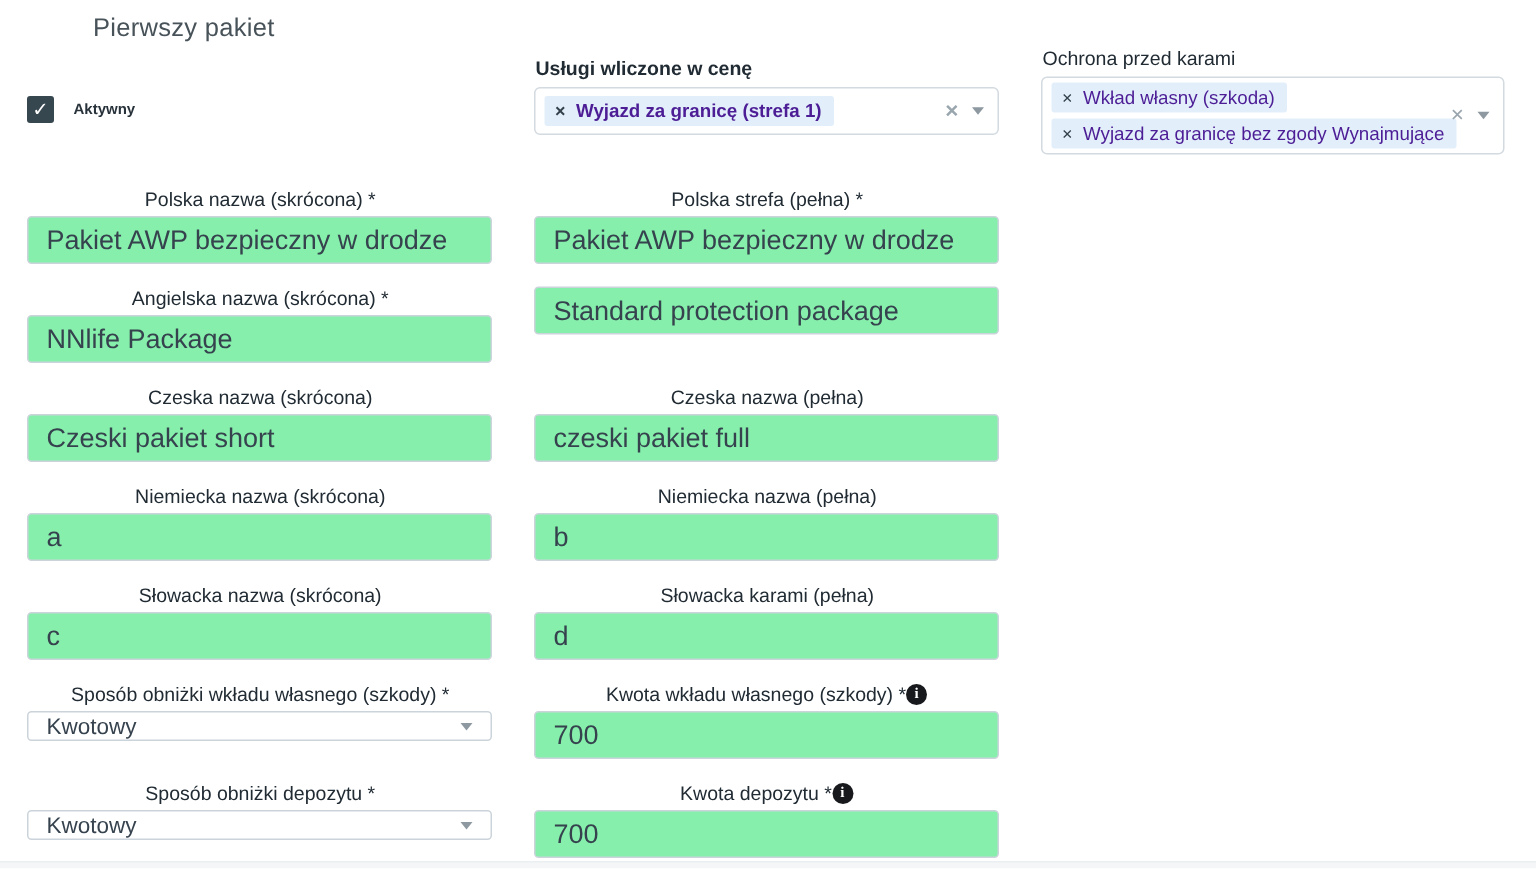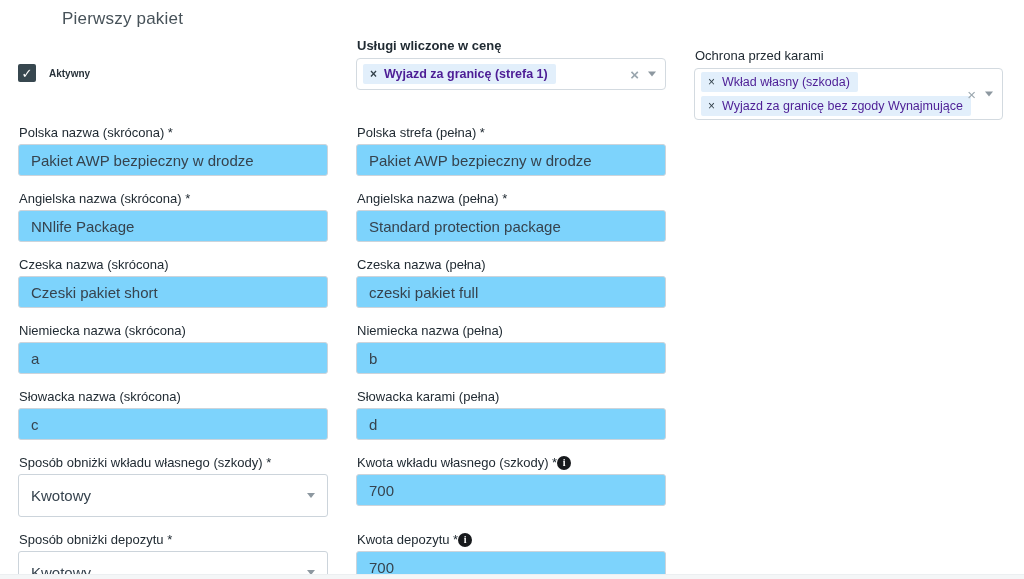--- a/index.html
+++ b/index.html
@@ -17,21 +17,21 @@
   .checkbox-row{position:absolute;left:18px;top:64px;display:flex;align-items:center;gap:13px;}
   .checkbox{
     width:18px;height:18px;background:#37474f;border-radius:2px;
     display:flex;align-items:center;justify-content:center;
     color:#fff;font-size:13px;font-weight:bold;cursor:pointer;box-sizing:border-box;
   }
   .checkbox-label{font-size:10px;font-weight:bold;color:#28323a;}
   
   .ms{position:absolute;width:310px;}
   #ms0{left:356px;top:38px;font-weight:bold;}
-  #ms1{left:694px;top:48px;width:309px;}
+  #ms1{left:694px;top:31px;width:309px;}
   .ms-label{display:block;font-size:13px;color:#212b33;margin:0 0 5px 1px;line-height:15px;white-space:nowrap;}
   .ms-box{
     position:relative;box-sizing:border-box;background:#fff;
     border:1px solid #d3dae0;border-radius:4px;
     display:flex;align-items:center;padding:3px 6px;
   }
   #ms0 .ms-box{height:32px;}
   #ms1 .ms-box{height:52px;}
   .chips{display:flex;flex-direction:column;gap:4px;min-width:0;}
   .chip{
@@ -49,34 +49,34 @@
   .caret{
     width:0;height:0;border-left:4px solid transparent;border-right:4px solid transparent;
     border-top:5px solid #8d98a0;cursor:pointer;
   }
   
   .form{
     position:absolute;left:18px;top:125px;
     display:grid;grid-template-columns:310px 310px;column-gap:28px;
   }
   .cell{margin-bottom:15px;}
-  .label-row{display:flex;justify-content:flex-start;align-items:center;height:15px;margin:0 0 4px 1px;}
+  .label-row{display:flex;justify-content:center;align-items:center;height:15px;margin:0 0 4px 1px;}
   .cell-label{font-size:13px;color:#212b33;line-height:15px;white-space:nowrap;}
   .info{
     width:14px;height:14px;border-radius:50%;background:#17191c;margin-right:1px;
     color:#fff;font-size:10px;font-weight:bold;line-height:14px;text-align:center;
     font-family:"Liberation Serif","DejaVu Serif",serif;cursor:pointer;flex:0 0 auto;
   }
   .tfield{
     box-sizing:border-box;display:block;width:100%;height:32px;
-    border:1px solid #ccd4db;border-radius:3px;background:#7dd3fc;
-    padding:0 12px;font-size:15px;color:#36434e;font-family:inherit;outline:none;
+    border:1px solid #ccd4db;border-radius:3px;background:#86efac;
+    padding:0 12px;font-size:18px;color:#36434e;font-family:inherit;outline:none;
   }
   .sel{
-    box-sizing:border-box;width:100%;height:43px;
+    box-sizing:border-box;width:100%;height:20px;
     border:1px solid #ccd4db;border-radius:3px;background:#fff;
     display:flex;align-items:center;justify-content:space-between;
     padding:0 12px;cursor:pointer;
   }
   .sel-value{font-size:15px;color:#36434e;}
   .bottom-strip{position:absolute;left:0;top:574px;width:1024px;height:5px;background:#f4f6f7;border-top:1px solid #eceff1;box-sizing:border-box;}
 </style>
 </head>
 <body>
 
@@ -142,23 +142,20 @@
   </div>
 
   <div class="cell">
     <div class="label-row">
         <span class="cell-label">Angielska nazwa (skrócona) *</span>
       </div>
     <input class="tfield" readonly="" value="NNlife Package" style="">
   </div>
 
   <div class="cell">
-    <div class="label-row">
-        <span class="cell-label">Angielska nazwa (pełna) *</span>
-      </div>
     <input class="tfield" readonly="" value="Standard protection package" style="">
   </div>
 
   <div class="cell">
     <div class="label-row">
         <span class="cell-label">Czeska nazwa (skrócona)</span>
       </div>
     <input class="tfield" readonly="" value="Czeski pakiet short" style="">
   </div>
 

